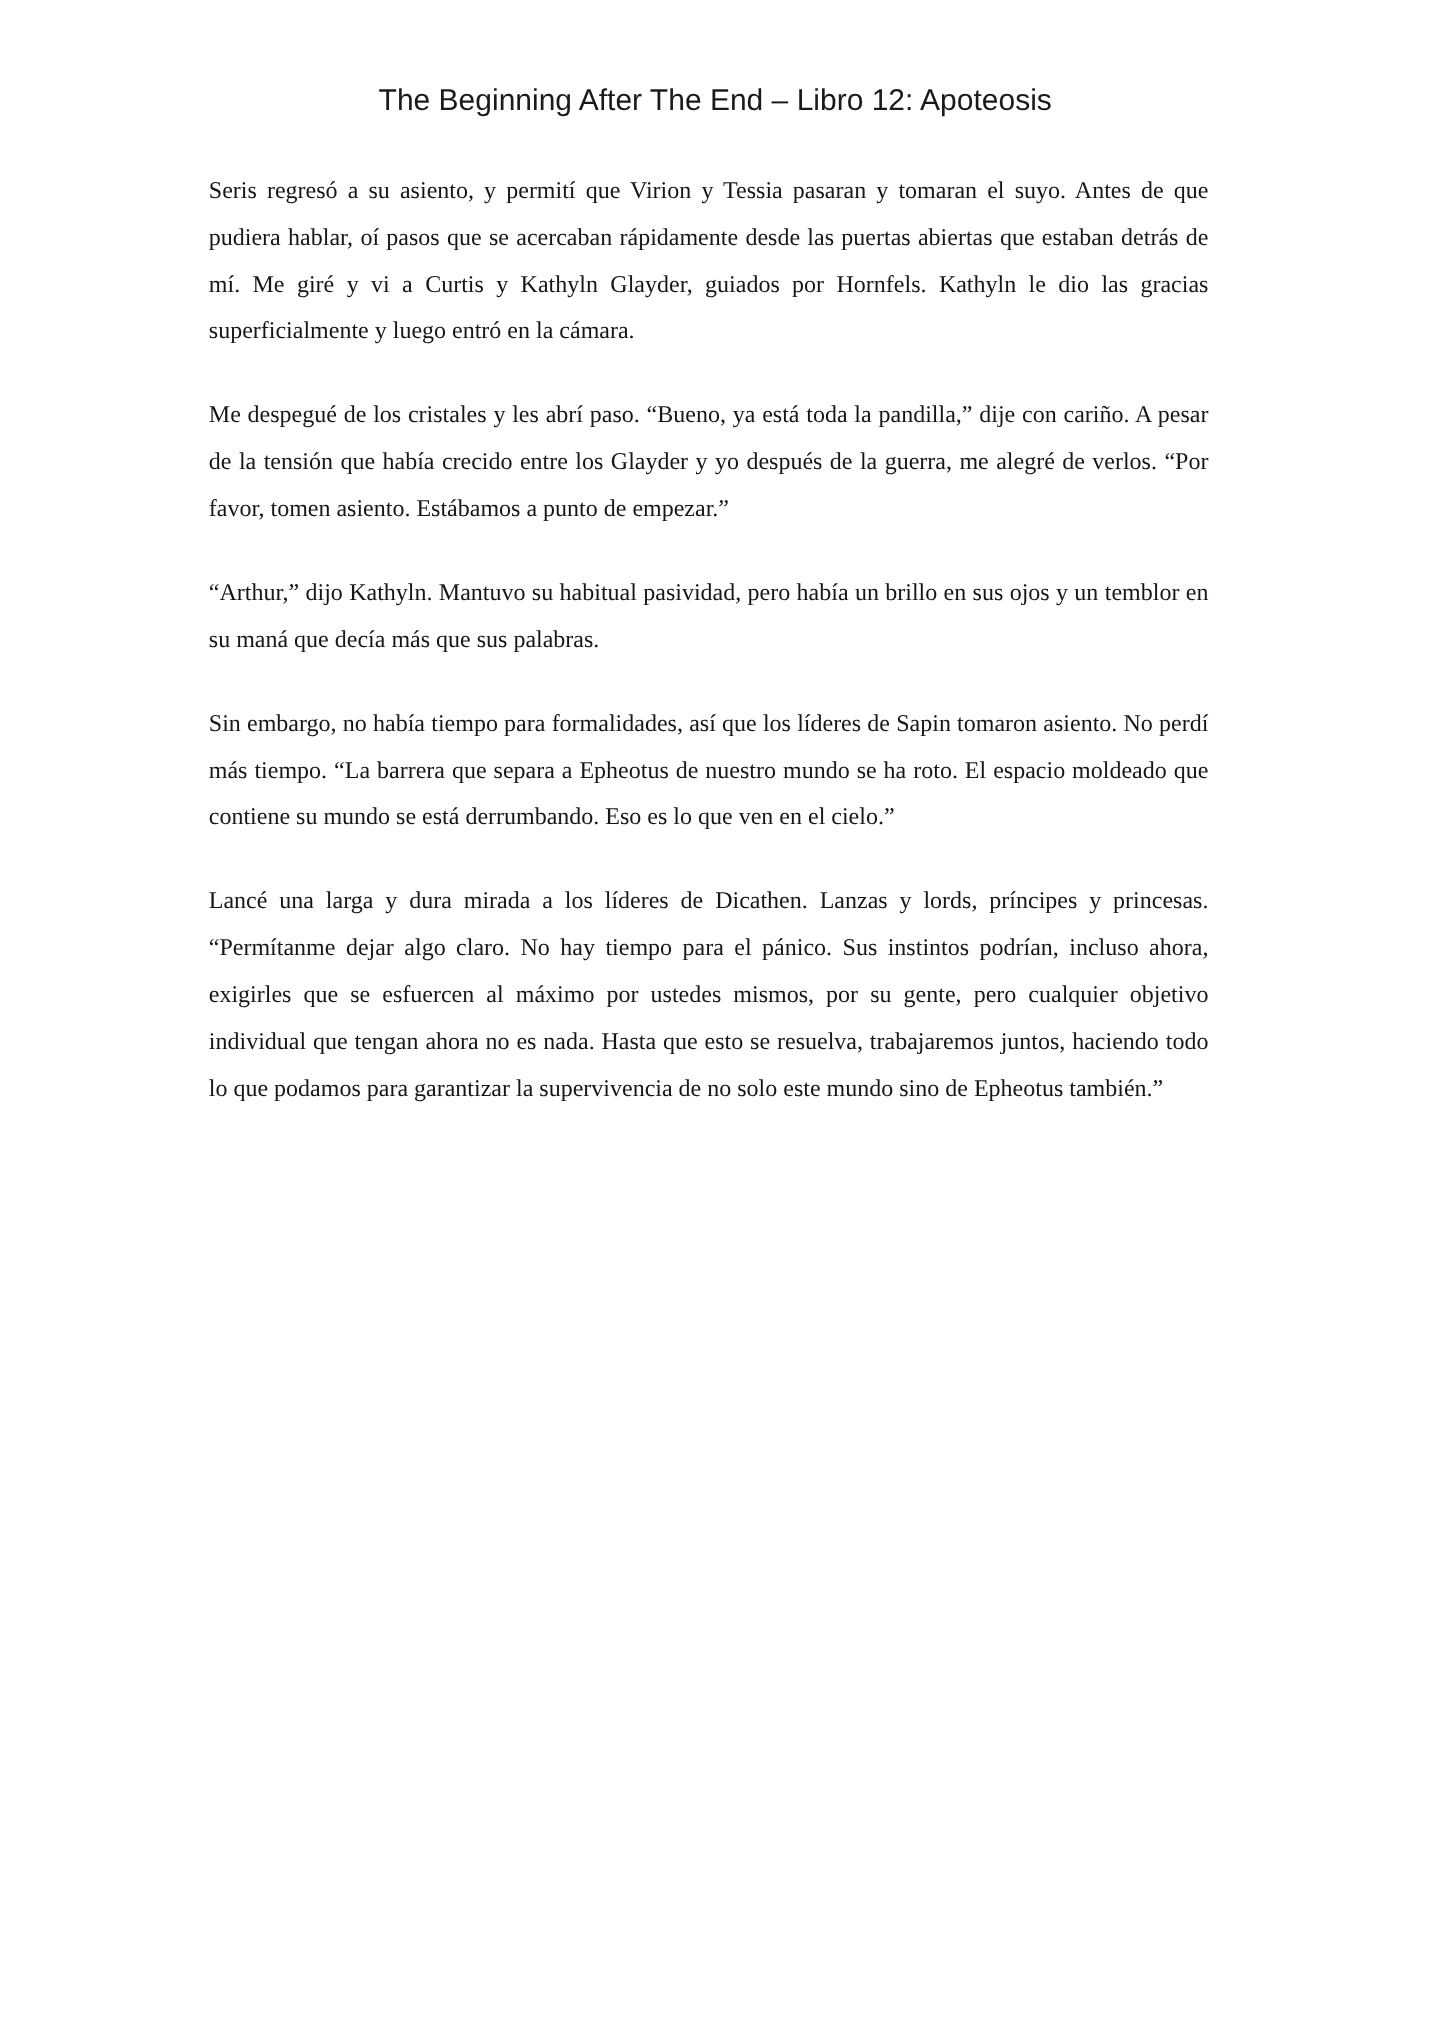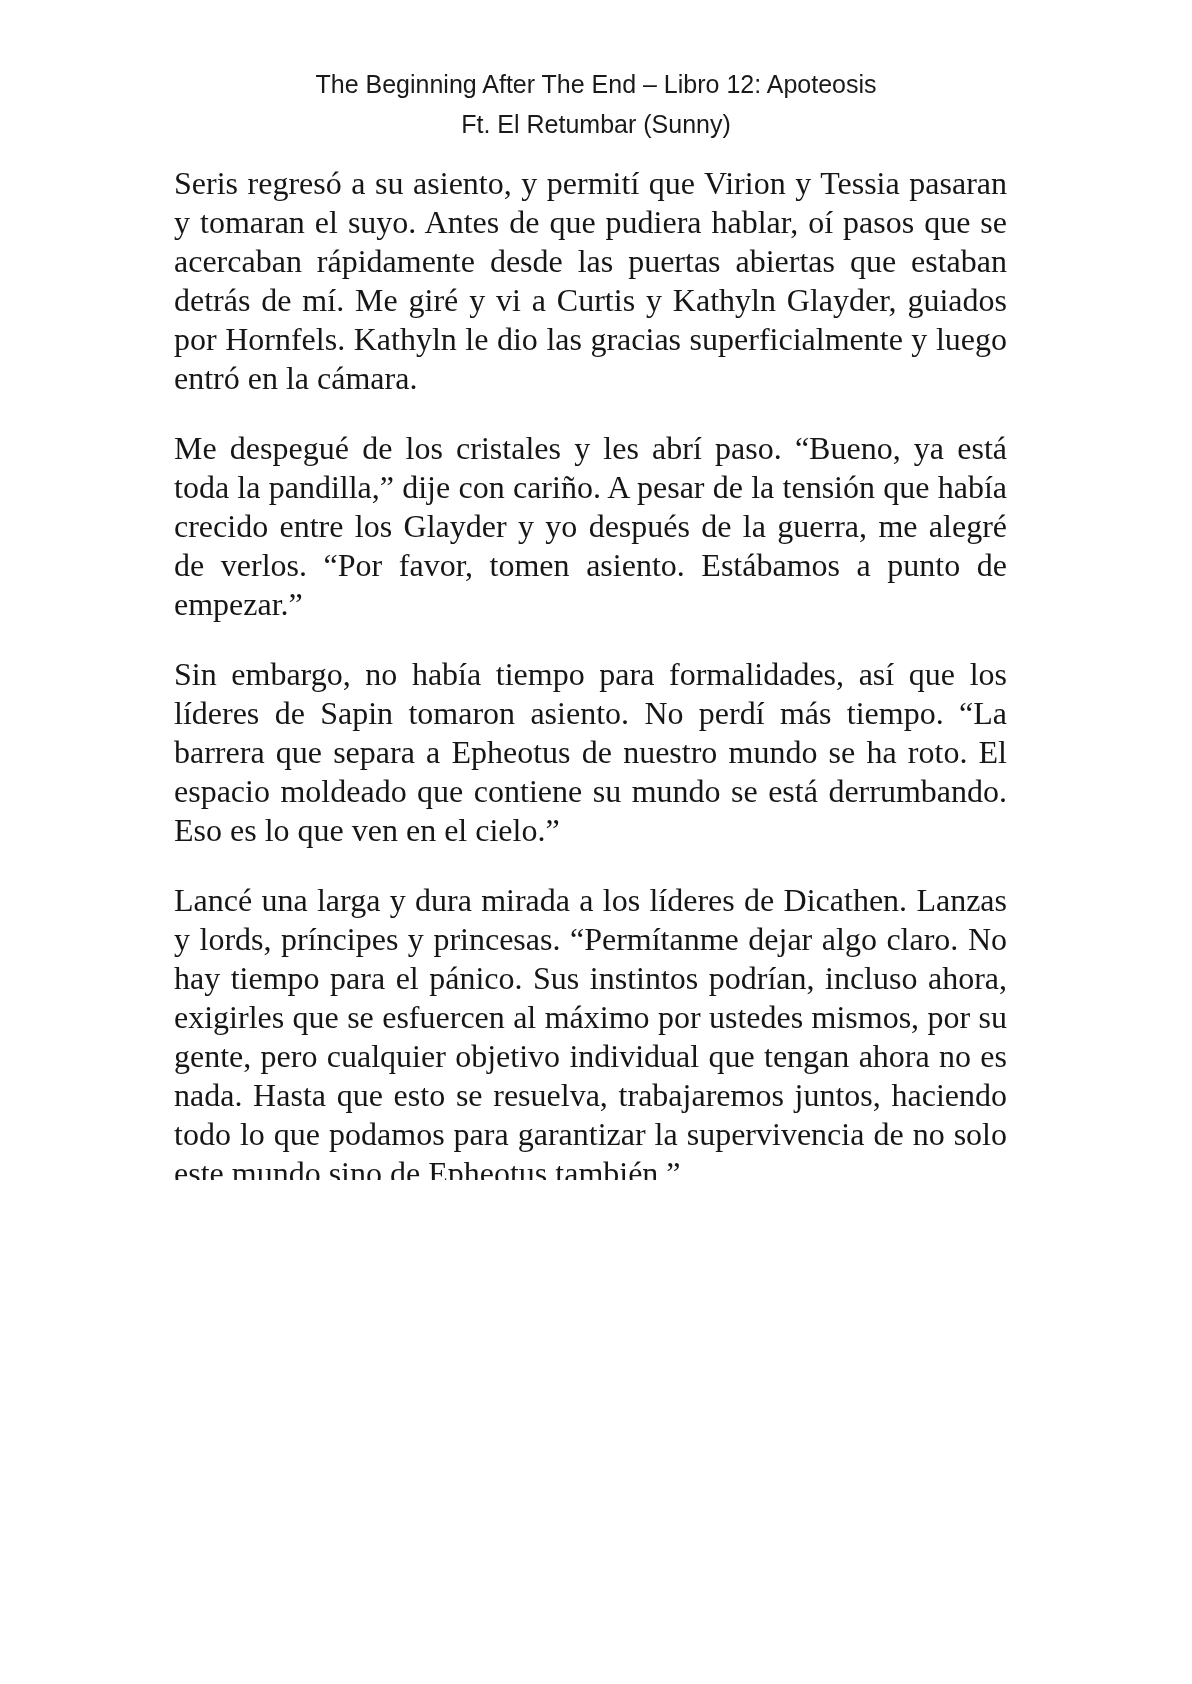--- a/index.html
+++ b/index.html
@@ -18,24 +18,24 @@
     padding-top: 64px;
     text-align: center;
     font-family: "Liberation Sans", sans-serif;
     font-size: 25px;
     line-height: 40px;
     color: #1a1a1a;
   }
   .doc-title .t-line { display: block; }
   .doc-body {
     margin-left: 174px;
-    margin-top: 20px;
+    margin-top: 36px;
     width: 833px;
     font-family: "Liberation Serif", serif;
-    font-size: 32px;
+    font-size: 20px;
     line-height: 39px;
     color: #161616;
     text-align: justify;
   }
   .doc-body p {
     margin: 0 0 31px 0;
     padding: 0;
   }
   .corner-art {
     position: absolute;
@@ -47,26 +47,26 @@
   }
   .corner-art svg { display: block; }
 </style>
 </head>
 <body>
 
 <div class="page">
 
   <div class="doc-title">
     <span class="t-line">The Beginning After The End – Libro 12: Apoteosis</span>
-    <span class="t-line">Ft. El Retumbar (Sunny)</span>
   </div>
 
   <div class="doc-body">
     <p>Seris regresó a su asiento, y permití que Virion y Tessia pasaran y tomaran el suyo. Antes de que pudiera hablar, oí pasos que se acercaban rápidamente desde las puertas abiertas que estaban detrás de mí. Me giré y vi a Curtis y Kathyln Glayder, guiados por Hornfels. Kathyln le dio las gracias superficialmente y luego entró en la cámara.</p>
     <p>Me despegué de los cristales y les abrí paso. “Bueno, ya está toda la pandilla,” dije con cariño. A pesar de la tensión que había crecido entre los Glayder y yo después de la guerra, me alegré de verlos. “Por favor, tomen asiento. Estábamos a punto de empezar.”</p>
+    <p>“Arthur,” dijo Kathyln. Mantuvo su habitual pasividad, pero había un brillo en sus ojos y un temblor en su maná que decía más que sus palabras.</p>
     <p>Sin embargo, no había tiempo para formalidades, así que los líderes de Sapin tomaron asiento. No perdí más tiempo. “La barrera que separa a Epheotus de nuestro mundo se ha roto. El espacio moldeado que contiene su mundo se está derrumbando. Eso es lo que ven en el cielo.”</p>
     <p>Lancé una larga y dura mirada a los líderes de Dicathen. Lanzas y lords, príncipes y princesas. “Permítanme dejar algo claro. No hay tiempo para el pánico. Sus instintos podrían, incluso ahora, exigirles que se esfuercen al máximo por ustedes mismos, por su gente, pero cualquier objetivo individual que tengan ahora no es nada. Hasta que esto se resuelva, trabajaremos juntos, haciendo todo lo que podamos para garantizar la supervivencia de no solo este mundo sino de Epheotus también.”</p>
   </div>
 
   <div class="corner-art">
     <svg width="172" height="101" viewBox="0 0 172 101" xmlns="http://www.w3.org/2000/svg">
 
       <rect x="0" y="0" width="172" height="101" fill="#f7f7f7"></rect>
       <ellipse cx="88" cy="58" rx="64" ry="72" fill="#ebebeb"></ellipse>
       <path d="M40,60 Q60,95 90,100 Q70,101 50,101 Q42,80 40,60 Z" fill="#dcdcdc"></path>

